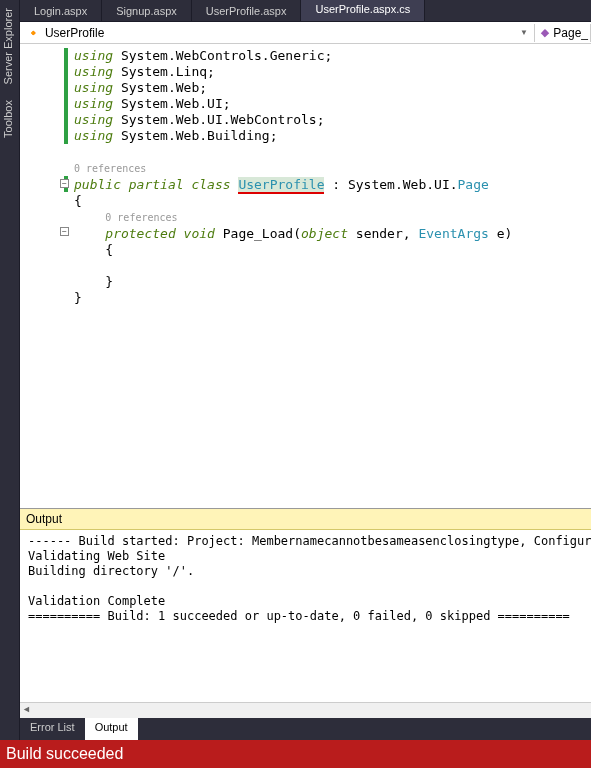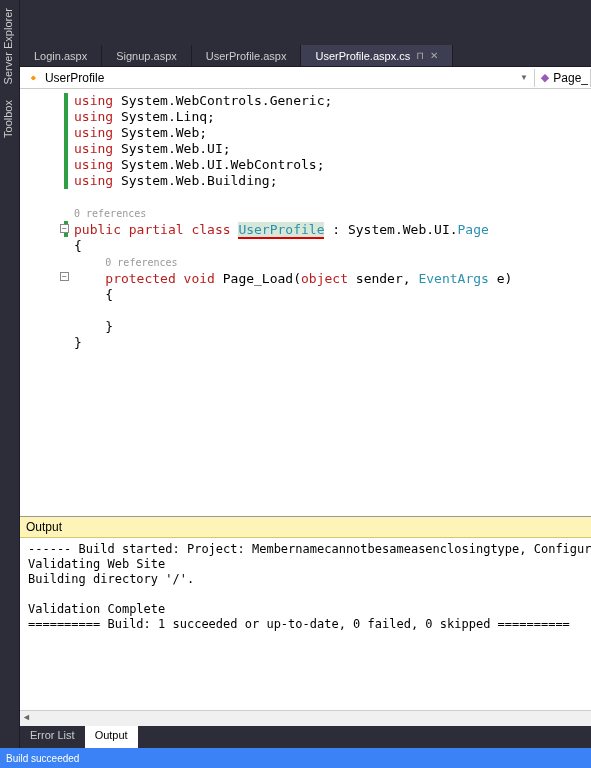--- a/index.html
+++ b/index.html
@@ -40,35 +40,35 @@
   display: flex;
   flex-direction: column;
   overflow: hidden;
 }
 .doc-tabs {
   display: flex;
   background: #2d2d3a;
   height: 22px;
   align-items: stretch;
   border-bottom: 1px solid #1c1c28;
-  margin-top: 45px;
 }
 .doc-tab {
   padding: 3px 14px;
   font-size: 11px;
   color: #ccc;
   cursor: pointer;
   border-right: 1px solid #1c1c28;
   display: flex;
   align-items: center;
   gap: 6px;
 }
 .doc-tab.active {
   background: #3e3e52;
   color: #fff;
+  flex-direction: column;
 }
 .doc-tab .close { font-size: 10px; color: #aaa; }
 .pin { color: #aaa; font-size: 10px; }
 .nav-bar {
   display: flex;
   background: #fff;
   border-bottom: 1px solid #ccc;
   height: 22px;
   align-items: center;
 }
@@ -118,21 +118,21 @@
   background: #2ea043;
 }
 .code {
   flex: 1;
   padding: 4px 0 4px 6px;
   line-height: 16px;
   color: #000;
   white-space: pre;
   overflow: hidden;
 }
-.kw { color: #b91c1c; }
+.kw { color: #4d7c0f; font-style: italic; }
 .type { color: #2b91af; }
 .cls-hl { background: #d8e8d8; }
 .squiggle { border-bottom: 2px solid #d00; border-bottom-style: wavy; }
 .codelens { color: #999; font-size: 10px; }
 .output-panel {
   background: #fff;
   border-top: 1px solid #999;
   display: flex;
   flex-direction: column;
   height: 210px;
@@ -195,24 +195,24 @@
   align-items: stretch;
 }
 .bottom-tab {
   padding: 3px 10px;
   font-size: 11px;
   color: #ccc;
   cursor: pointer;
 }
 .bottom-tab.active { background: #fff; color: #000; }
 .status-bar {
-  height: 20px;
-  background: #3b82f6;
+  height: 28px;
+  background: #b91c1c;
   color: #fff;
-  font-size: 10px;
+  font-size: 16px;
   padding: 2px 6px;
   display: flex;
   align-items: center;
 }
 </style>
 </head>
 <body>
 
 <div class="top-area">
   <div class="side-tabs">

